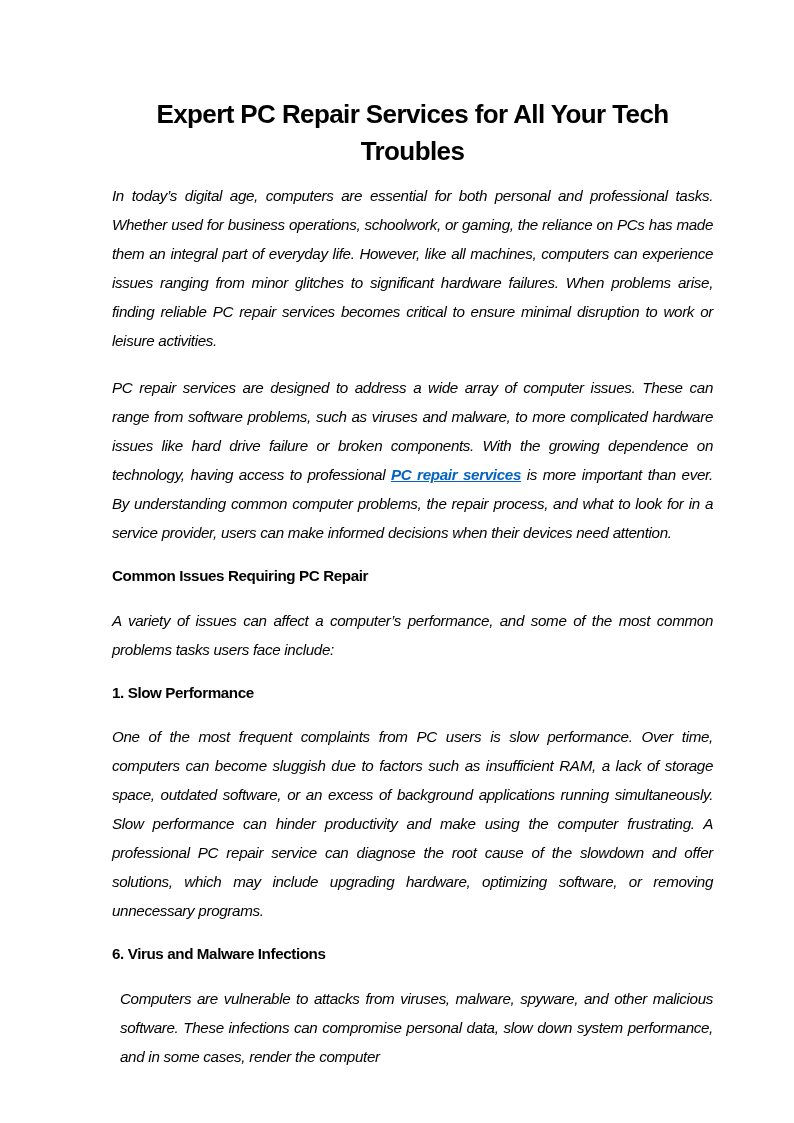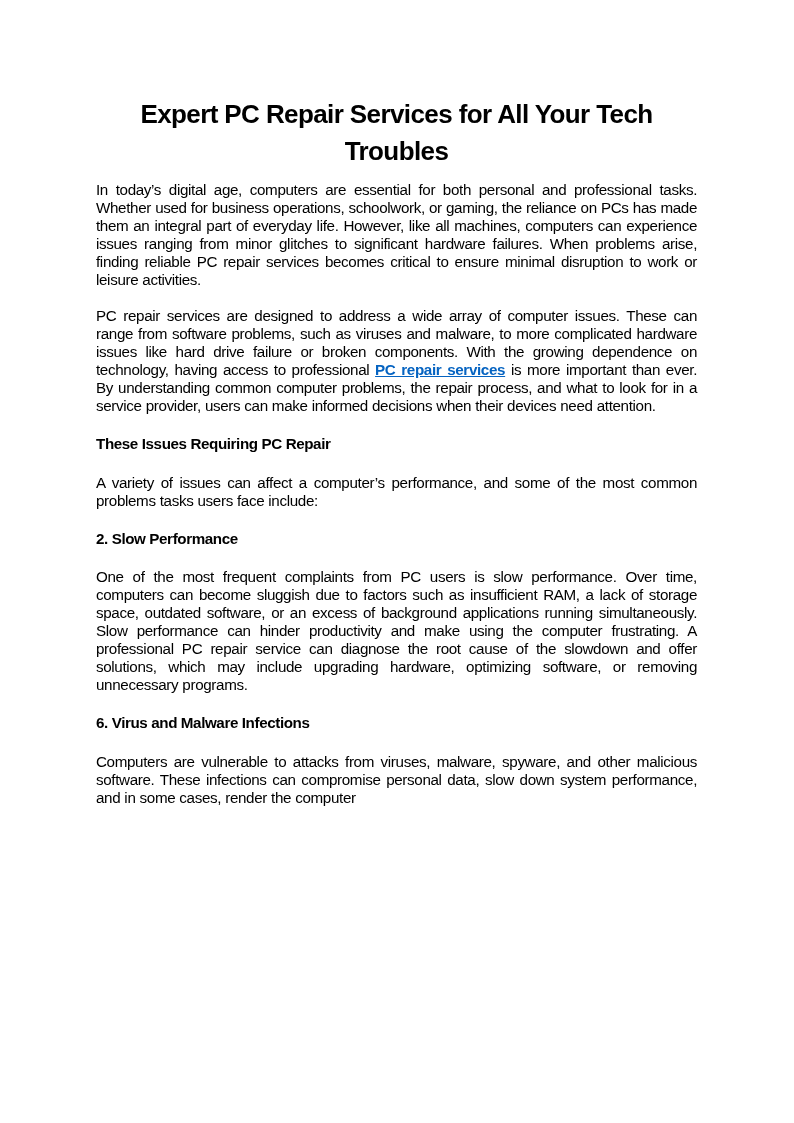--- a/index.html
+++ b/index.html
@@ -10,42 +10,44 @@
     body {
       width: 794px;
       height: 1123px;
       overflow: hidden;
       position: relative;
       font-family: "Liberation Sans", sans-serif;
       color: #000000;
     }
     .page {
       position: absolute;
-      left: 96px;
+      left: 112px;
       top: 96px;
       width: 601px;
     }
     .doc-title {
       margin: 0 0 11px 0;
       font-size: 26px;
       line-height: 37px;
       font-weight: bold;
       text-align: center;
       letter-spacing: -0.6px;
     }
     p {
       margin: 0 0 18px 0;
       font-size: 15.2px;
-      line-height: 18px;
+      line-height: 29px;
       text-align: justify;
       letter-spacing: -0.35px;
       word-spacing: 0.2px;
+      font-style: italic;
     }
     p.last {
       margin-bottom: 0;
+      margin-left: 8px;
     }
     h2.section-heading {
       margin: 0 0 18px 0;
       font-size: 15.2px;
       line-height: 22.7px;
       font-weight: bold;
       letter-spacing: -0.4px;
     }
     a.inline-link {
       color: #0563c1;
@@ -56,24 +58,24 @@
 </head>
 <body>
 
 <div class="page">
   <h1 class="doc-title">Expert PC Repair Services for All Your Tech Troubles</h1>
 
   <p>In today’s digital age, computers are essential for both personal and professional tasks. Whether used for business operations, schoolwork, or gaming, the reliance on PCs has made them an integral part of everyday life. However, like all machines, computers can experience issues ranging from minor glitches to significant hardware failures. When problems arise, finding reliable PC repair services becomes critical to ensure minimal disruption to work or leisure activities.</p>
 
   <p><span>PC repair services are designed to address a wide array of computer issues. These can range from software problems, such as viruses and malware, to more complicated hardware issues like hard drive failure or broken components. With the growing dependence on technology, having access to professional </span><a class="inline-link" href="#" style="color: rgb(5, 99, 193);">PC repair services</a><span> is more important than ever. By understanding common computer problems, the repair process, and what to look for in a service provider, users can make informed decisions when their devices need attention.</span></p>
 
-  <h2 class="section-heading">These Issues Requiring PC Repair</h2>
+  <h2 class="section-heading">Common Issues Requiring PC Repair</h2>
 
   <p>A variety of issues can affect a computer’s performance, and some of the most common problems tasks users face include:</p>
 
-  <h2 class="section-heading">2. Slow Performance</h2>
+  <h2 class="section-heading">1. Slow Performance</h2>
 
   <p>One of the most frequent complaints from PC users is slow performance. Over time, computers can become sluggish due to factors such as insufficient RAM, a lack of storage space, outdated software, or an excess of background applications running simultaneously. Slow performance can hinder productivity and make using the computer frustrating. A professional PC repair service can diagnose the root cause of the slowdown and offer solutions, which may include upgrading hardware, optimizing software, or removing unnecessary programs.</p>
 
   <h2 class="section-heading">6. Virus and Malware Infections</h2>
 
   <p class="last">Computers are vulnerable to attacks from viruses, malware, spyware, and other malicious software. These infections can compromise personal data, slow down system performance, and in some cases, render the computer</p>
 </div>
 
 </body></html>

